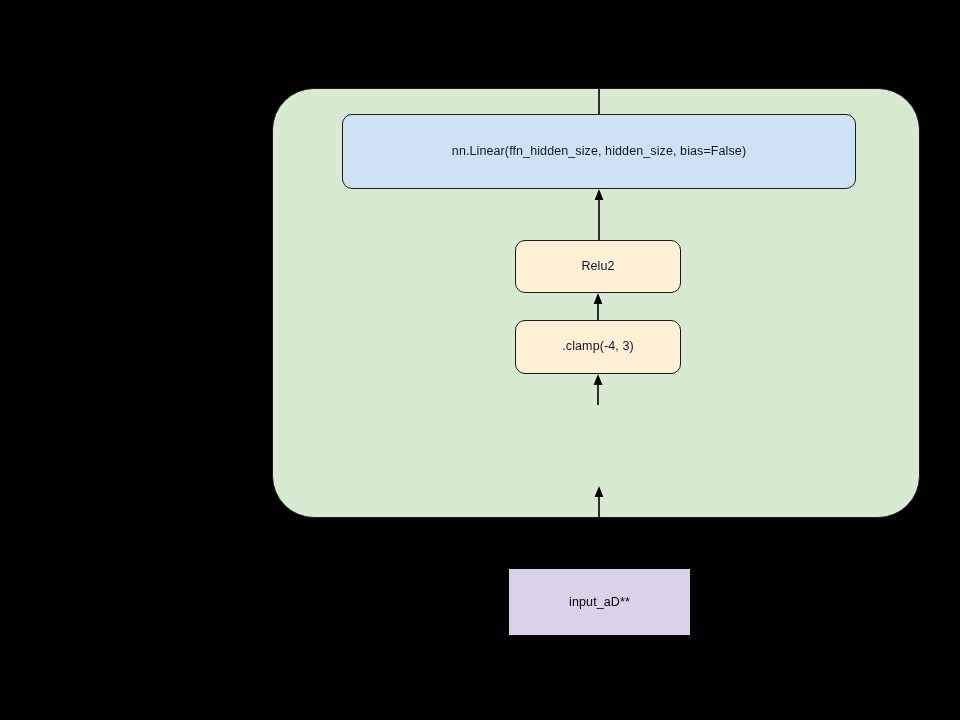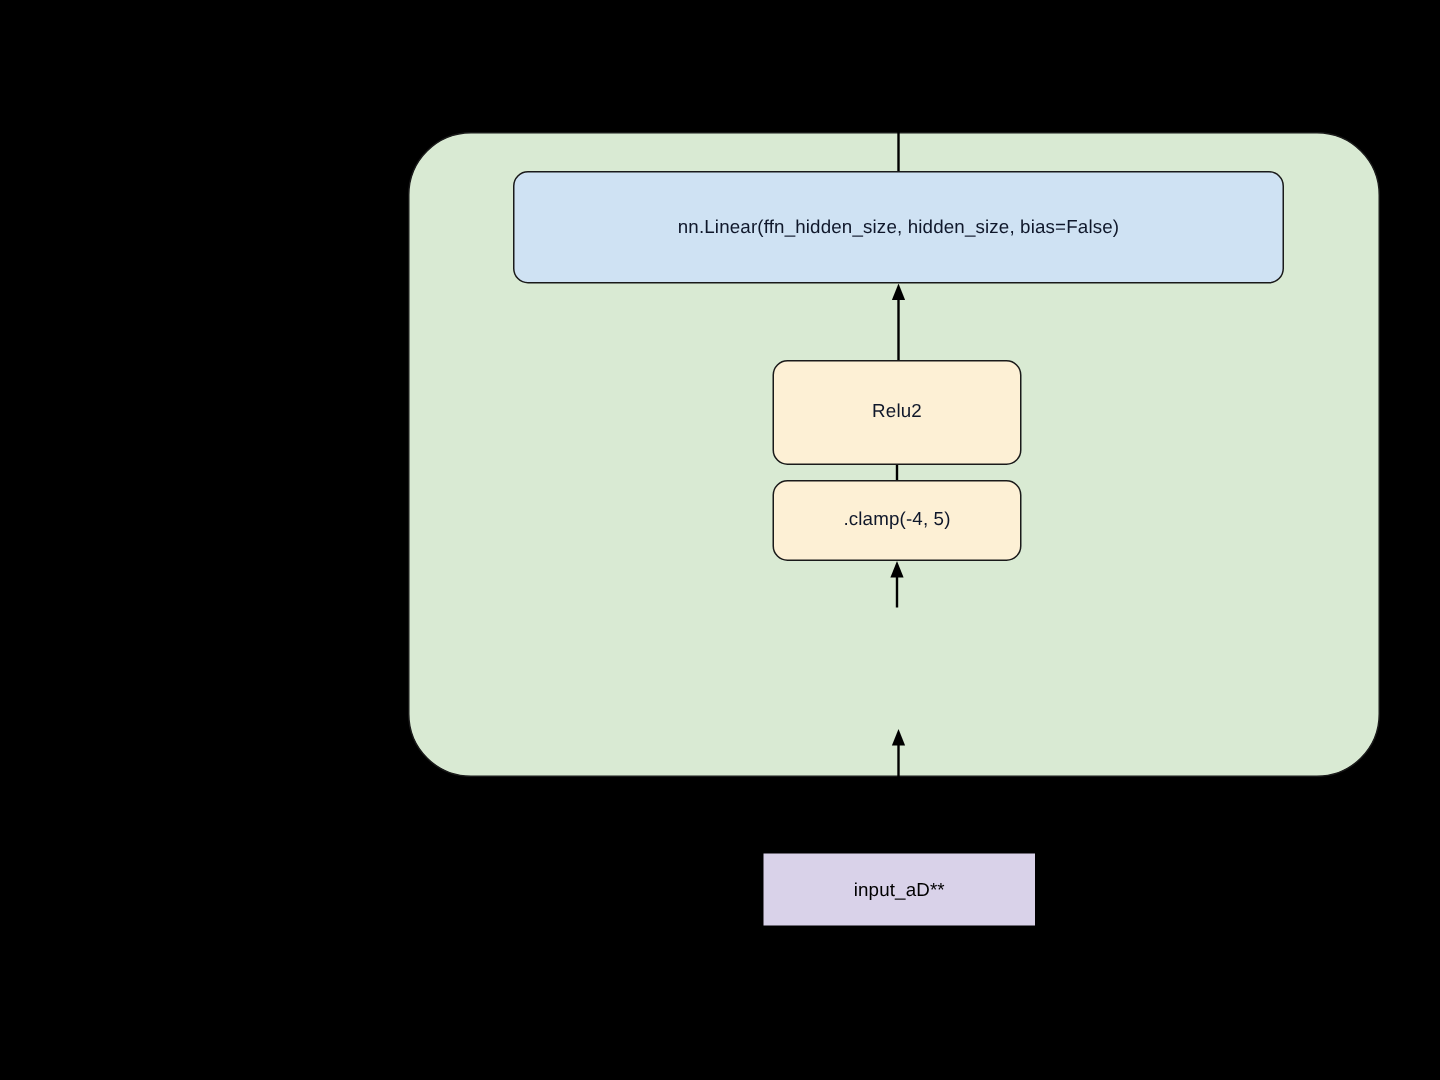--- a/index.html
+++ b/index.html
@@ -58,31 +58,31 @@
   .node.orange { background: #fdf0d5; }
 
   .node-label {
     display: block;
     padding: 0 10px;
     white-space: nowrap;
   }
 
   
   #node-linear-out { left: 342px; top: 114px;  width: 514px; height: 75px; }
-  #node-relu2      { left: 515px; top: 240px;  width: 166px; height: 70px; }
+  #node-relu2      { left: 515px; top: 240px;  width: 166px; height: 53px; }
   #node-clamp      { left: 515px; top: 320px;  width: 166px; height: 54px; }
   #node-linear-in  { left: 342px; top: 405px;  width: 512px; height: 81px; }
 
   
   .node-input {
     position: absolute;
     left: 509px;
     top: 569px;
     width: 181px;
-    height: 48px;
+    height: 66px;
     background: #d9d2e9;
     border: none;
     border-radius: 0;
     box-sizing: border-box;
     display: flex;
     align-items: center;
     justify-content: center;
     color: #000000;
     font-size: 12.5px;
     letter-spacing: 0.1px;
@@ -130,21 +130,21 @@
 
   <div class="node blue" id="node-linear-out">
     <span class="node-label">nn.Linear(ffn_hidden_size, hidden_size, bias=False)</span>
   </div>
 
   <div class="node orange" id="node-relu2">
     <span class="node-label">Relu2</span>
   </div>
 
   <div class="node orange" id="node-clamp">
-    <span class="node-label">.clamp(-4, 5)</span>
+    <span class="node-label">.clamp(-4, 3)</span>
   </div>
 
 
   <div class="node-input" id="node-input">
     <span class="node-label">input_aD**</span>
   </div>
 
 </div>
 
 </body></html>

